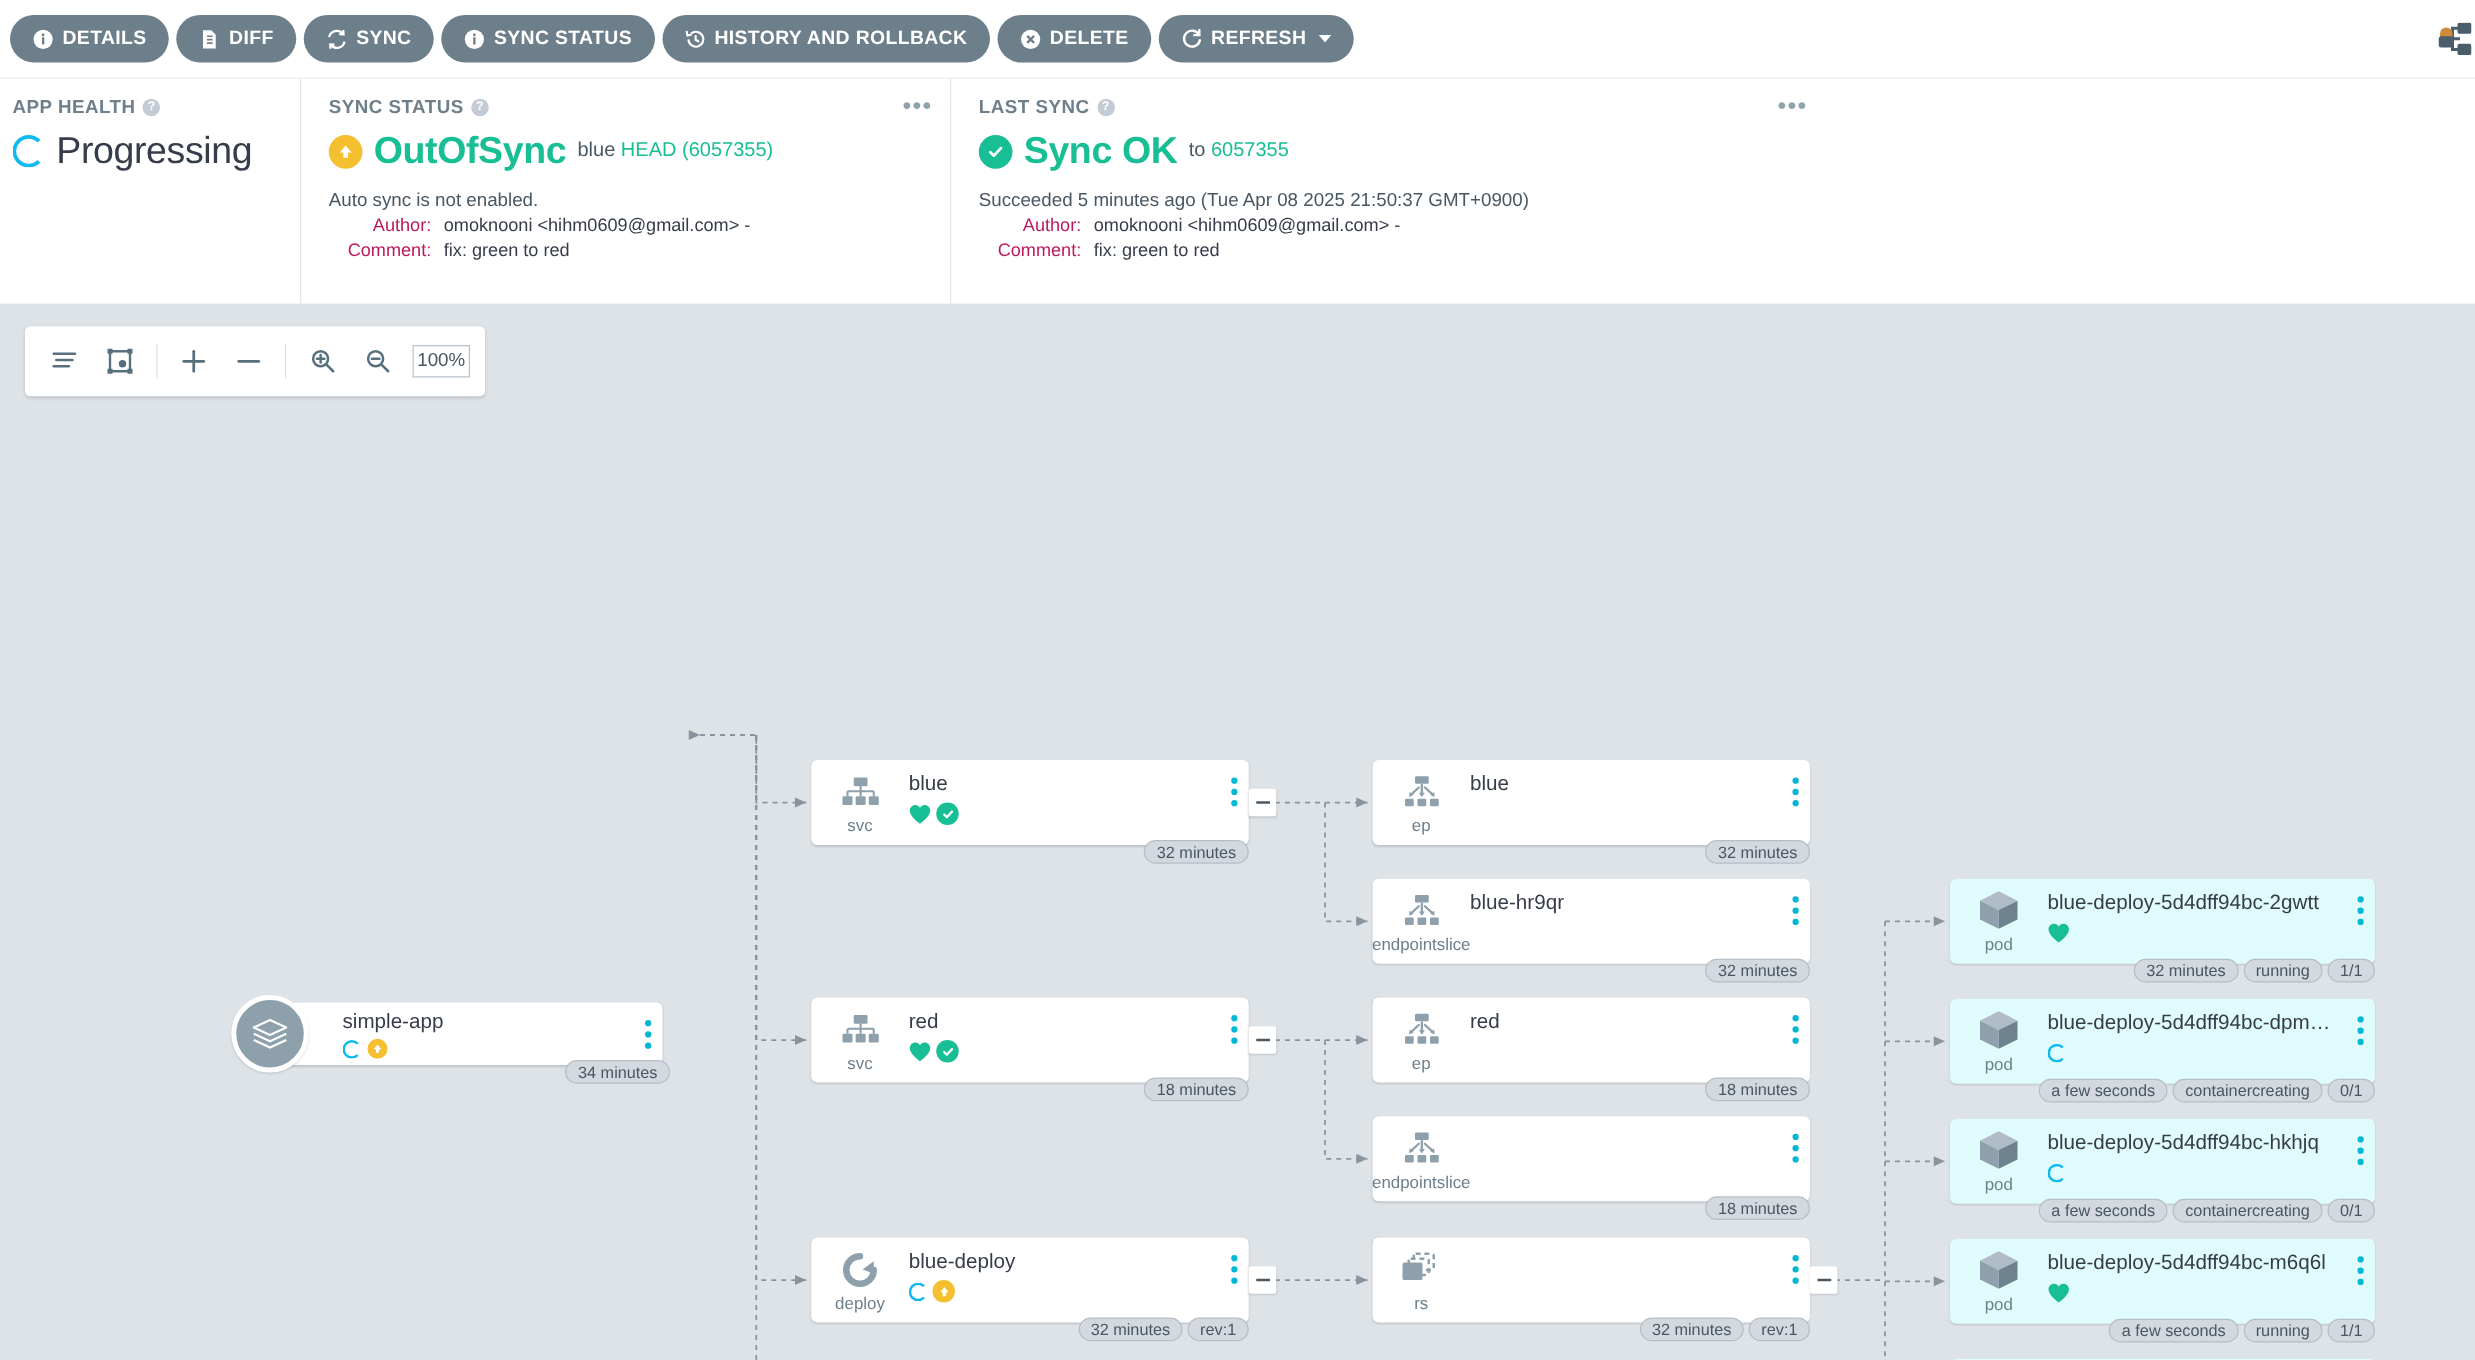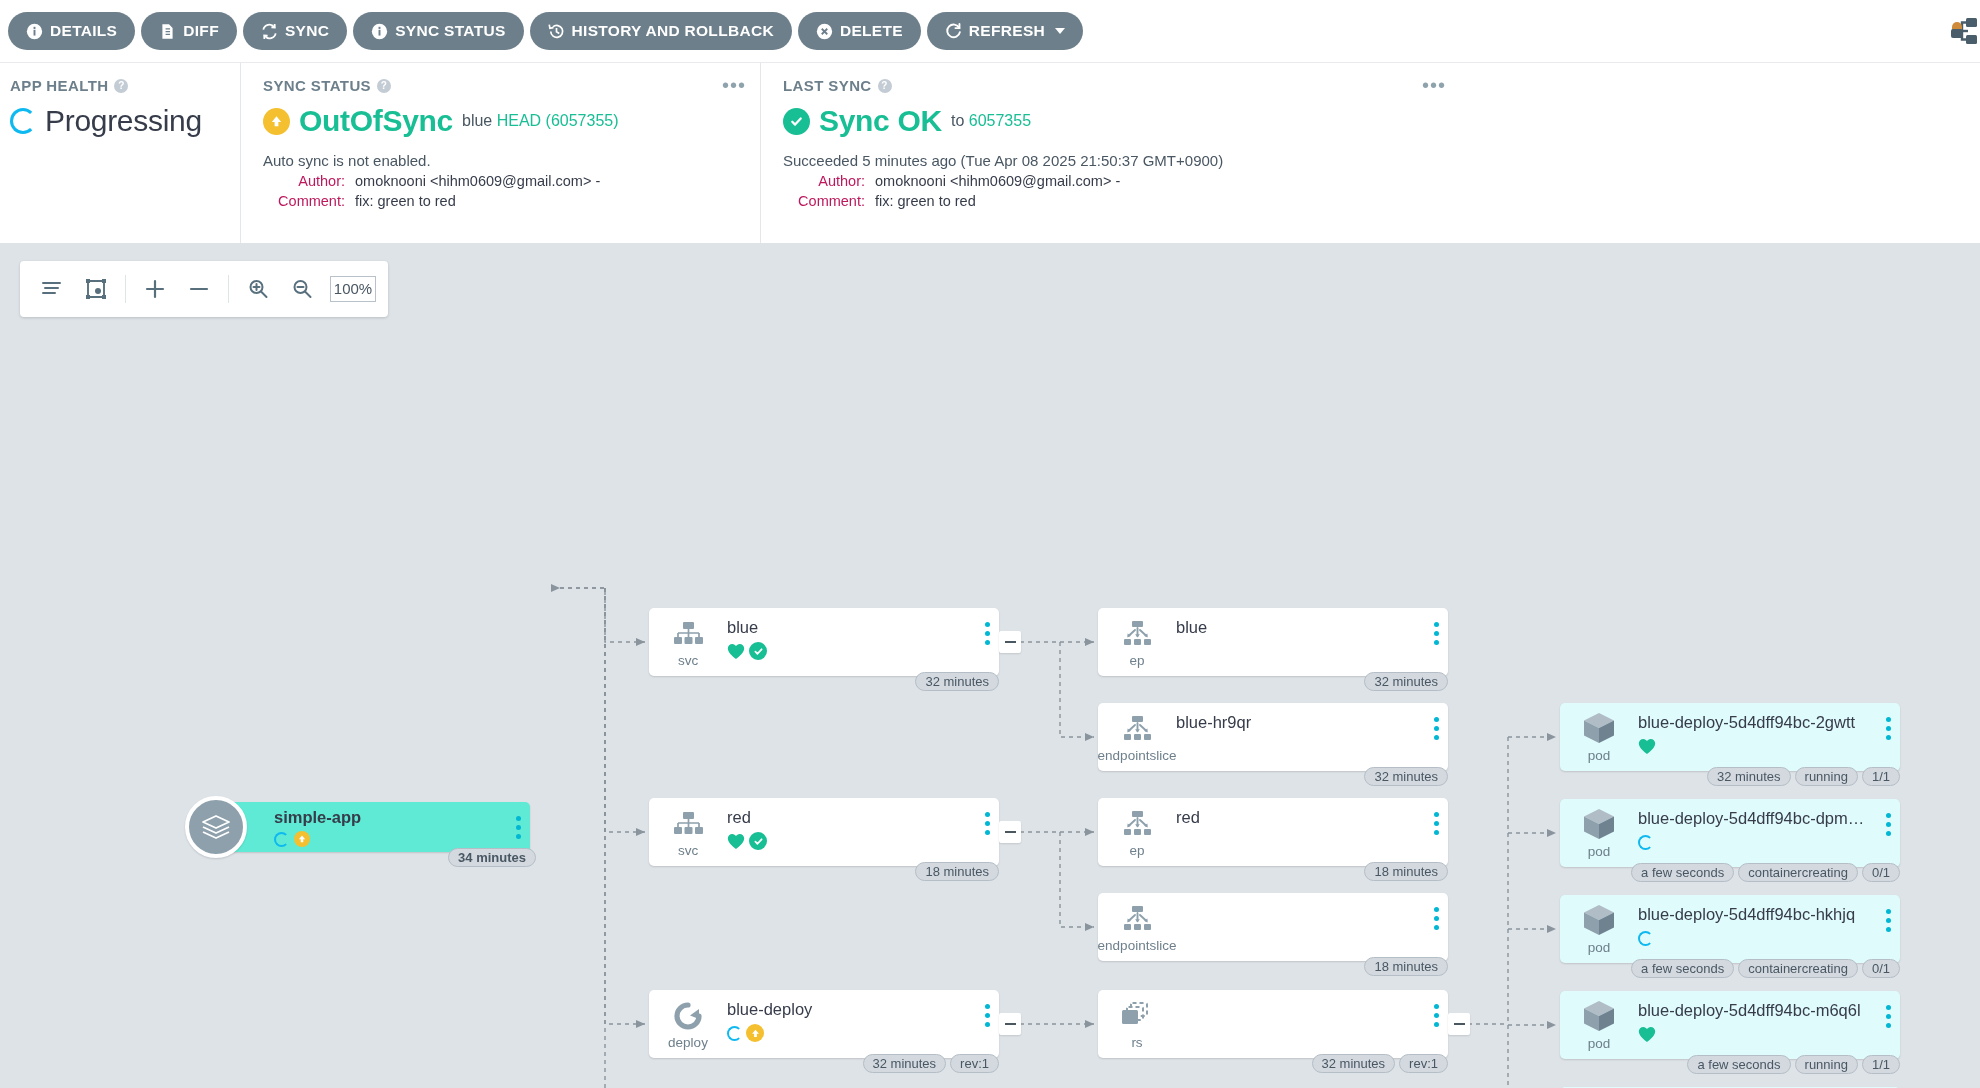--- a/index.html
+++ b/index.html
@@ -114,22 +114,22 @@
   .collapse-btn::before { content: ""; width: 11px; height: 2px; background: #4a5760; display: block; }
 
   
   .approot { position: absolute; left: 185px; top: 553px; }
   .approot .ring-ico {
     position: absolute; left: 0; top: 0; width: 62px; height: 62px; border-radius: 50%;
     background: #8da0ac; border: 4px solid #fff; display: flex; align-items: center; justify-content: center;
     z-index: 3; box-shadow: 0 1px 2px rgba(0,0,0,.14);
   }
   .approot .card {
-    position: absolute; left: 31px; top: 6px; width: 314px; height: 50px; background: #5eead4;
-    border-radius: 5px; box-shadow: 0 1px 2px rgba(0,0,0,.14); font-weight: bold;
+    position: absolute; left: 31px; top: 6px; width: 314px; height: 50px; background: #ffffff;
+    border-radius: 5px; box-shadow: 0 1px 2px rgba(0,0,0,.14);
   }
   .approot .card .t { position: absolute; left: 58px; top: 6px; font-size: 16.5px; color: #363c4a; }
   .approot .card .ic { position: absolute; left: 58px; top: 29px; display: flex; gap: 5px; align-items: center; }
 
   svg.edges { position: absolute; left: 0; top: 0; width: 1980px; height: 845px; pointer-events: none; }
 </style>
 </head>
 <body>
 
 <div class="topbar">

